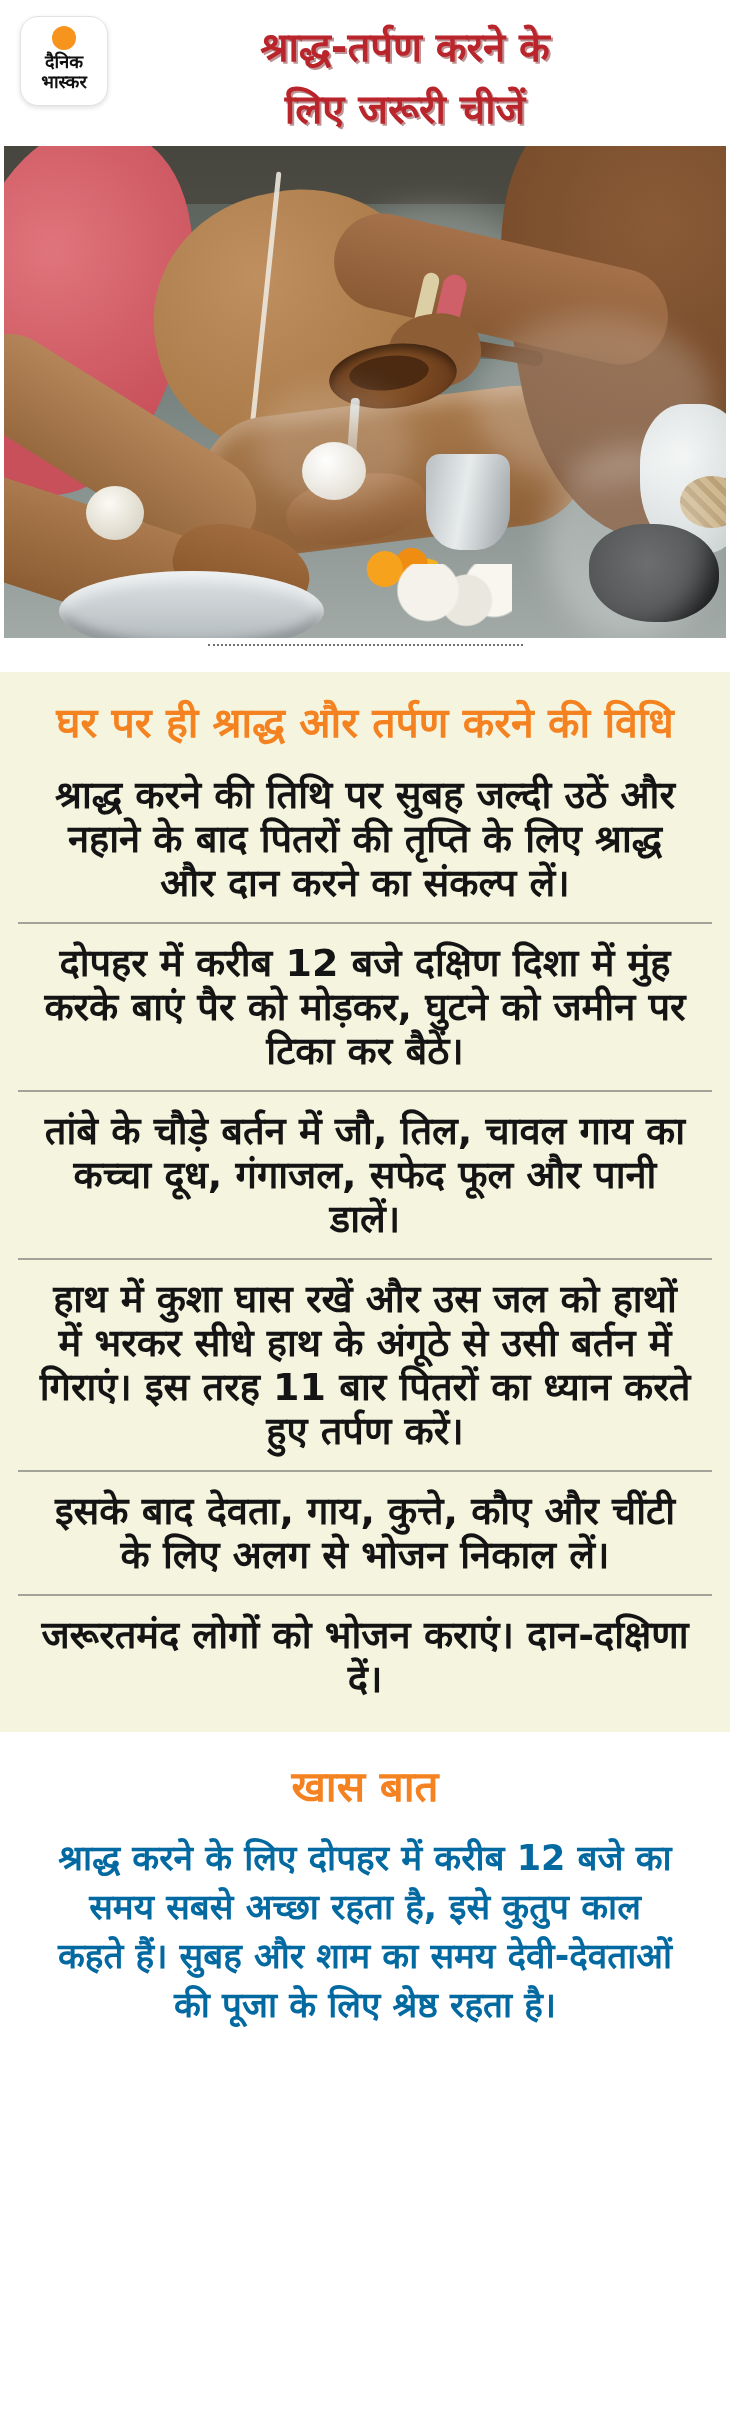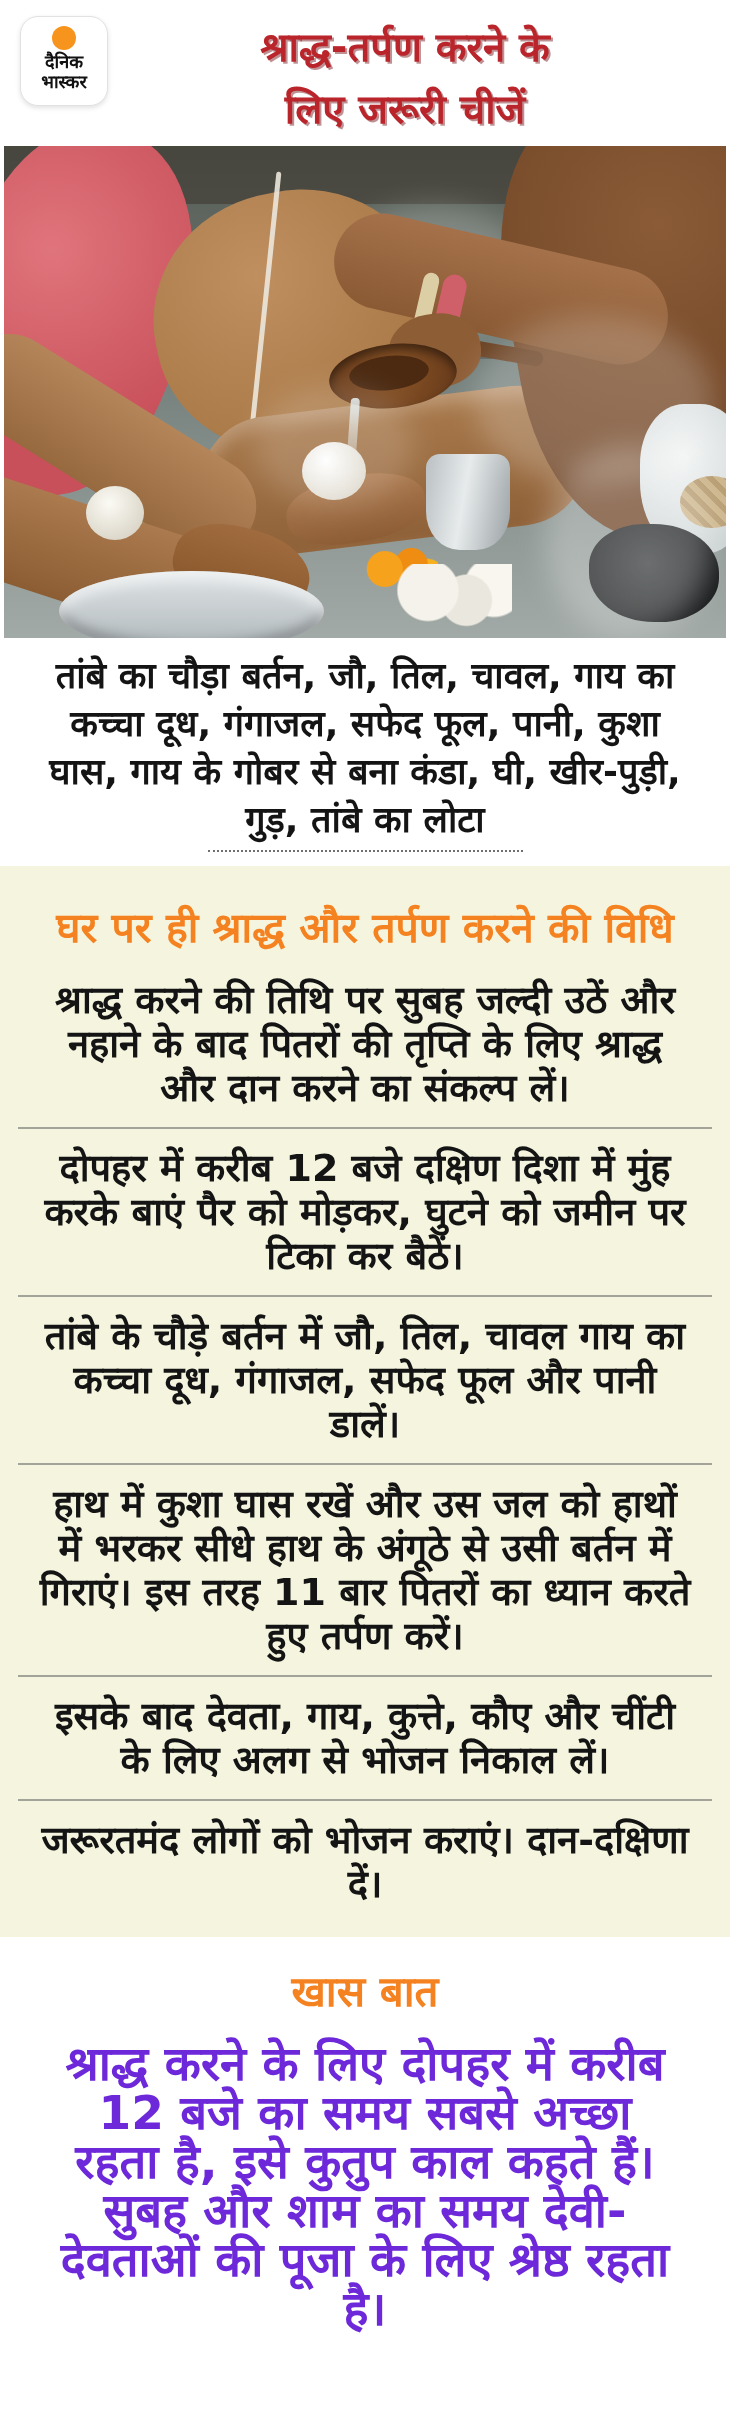--- a/index.html
+++ b/index.html
@@ -81,23 +81,23 @@
     font-size:36px;
     line-height:48px;
     color:#141414;
   }
   .dotted-divider{
     width:315px;margin:6px auto 0;height:0;
     border-bottom:2px dotted #6f6f6f;
   }
   
   .method{
-    margin-top:14px;
+    margin-top:26px;
     background:#F5F5DF;
-    padding:37px 18px 14px;
+    padding:26px 18px 14px;
   }
   .method-heading{
     text-align:center;
     font-weight:700;
     font-size:41px;
     line-height:50px;
     margin:0 0 8px;
   }
   .steps{display:block;}
   .step{padding:17px 8px;}
@@ -118,23 +118,23 @@
     font-weight:700;
     font-size:42px;
     line-height:50px;
     margin:0 0 22px;
   }
   .highlight-text{
     margin:0 auto;
     max-width:625px;
     text-align:center;
     font-weight:700;
-    font-size:47px;
+    font-size:35px;
     line-height:49px;
-    color:#6d28d9;
+    color:#0369a1;
   }
 </style>
 </head>
 <body>
 
 <div class="page">
 
   <div class="header">
     <div class="logo">
       <span class="logo-sun" style="background:#F7941D;"></span>
@@ -179,21 +179,20 @@
     <div class="sc cup-hand"></div>
     <div class="sc pinda"></div>
     <div class="sc marigold"></div>
     <div class="sc white-flowers"></div>
     <div class="sc silver-plate"></div>
     <div class="sc smoke smoke2"></div>
     <div class="sc smoke smoke3"></div>
     <div class="sc smoke smoke4"></div>
   </div>
 
-  <p class="essentials">तांबे का चौड़ा बर्तन, जौ, तिल, चावल, गाय का कच्चा दूध, गंगाजल, सफेद फूल, पानी, कुशा घास, गाय के गोबर से बना कंडा, घी, खीर-पुड़ी, गुड़, तांबे का लोटा</p>
   <div class="dotted-divider"></div>
 
   <div class="method" style="background:#F5F5DF;">
     <h2 class="method-heading" style="color:#F58220;">घर पर ही श्राद्ध और तर्पण करने की विधि</h2>
     <div class="steps">
 
         <div class="step">
           <p class="step-text">श्राद्ध करने की तिथि पर सुबह जल्दी उठें और नहाने के बाद पितरों की तृप्ति के लिए श्राद्ध और दान करने का संकल्प लें।</p>
         </div>
 

